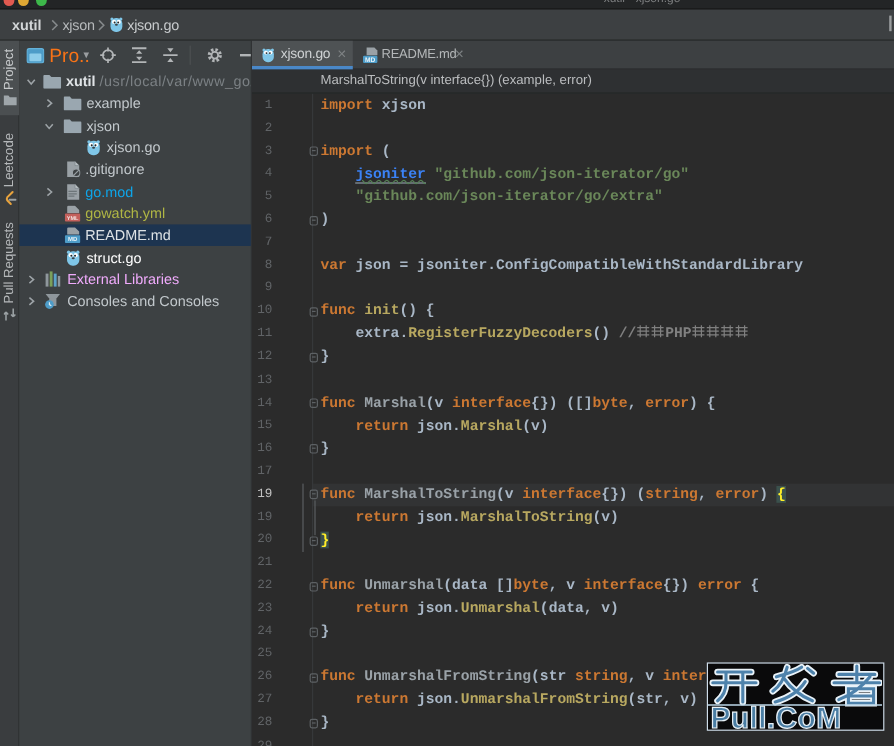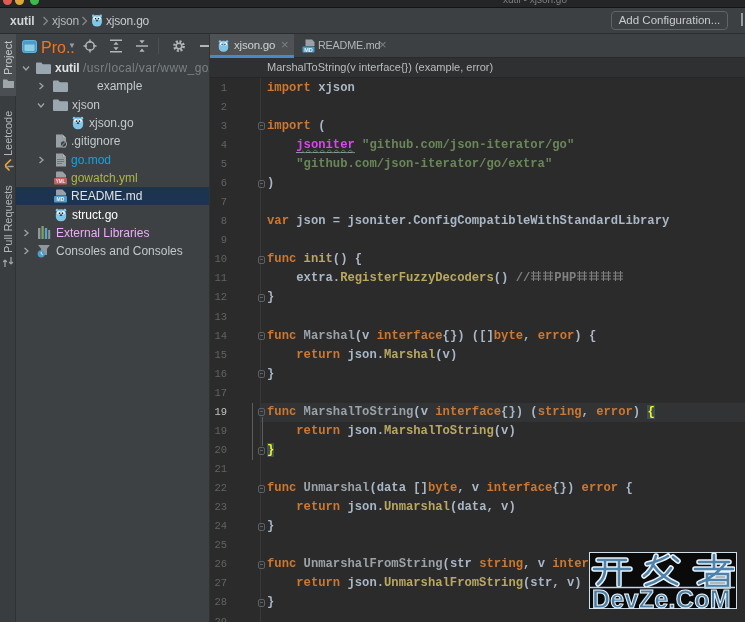--- a/index.html
+++ b/index.html
@@ -2,21 +2,21 @@
 <html><head>
 <meta charset="utf-8">
 <style>
 * { margin:0; padding:0; box-sizing:border-box; }
 html,body { width:745px; height:622px; overflow:hidden; background:#2b2b2b;
   font-family:"Liberation Sans", sans-serif; }
 #app { position:absolute; left:0; top:0; width:745px; height:622px; overflow:hidden; }
 .abs { position:absolute; }
 pre { font-family:"Liberation Mono", monospace; }
 .kw { color:#cc7832; }
-.id { color:#d946ef; }
+.id { color:#3b82f6; }
 .str { color:#6a8759; }
 .call { color:#b8a860; }
 .cmt { color:#808080; }
 .fn { color:#9aa2a8; }
 </style>
 </head>
 <body>
 <div id="app">
 
 <div class="abs" style="left:0;top:0;width:745px;height:7px;background:#232526;overflow:hidden;">
@@ -40,23 +40,20 @@
     <rect x="1" y="2.5" width="12" height="14" rx="5.5" fill="#7fc6e8"></rect>
     <circle cx="2.5" cy="3.5" r="1.6" fill="#7fc6e8"></circle>
         <circle cx="11.5" cy="3.5" r="1.6" fill="#7fc6e8"></circle>
     <circle cx="4.6" cy="6.4" r="2.1" fill="#ffffff"></circle>
         <circle cx="9.4" cy="6.4" r="2.1" fill="#ffffff"></circle>
     <circle cx="5.2" cy="6.9" r="1.0" fill="#22282c"></circle>
         <circle cx="8.8" cy="6.9" r="1.0" fill="#22282c"></circle>
     <ellipse cx="7" cy="9.3" rx="1.5" ry="1.0" fill="#3a4348"></ellipse>
   </svg>
   <span class="abs" style="left:106px;top:6px;font-size:12px;letter-spacing:-0.2px;color:#c7cacc;">xjson.go</span>
-  <div class="abs" style="left:611px;top:2.5px;width:117px;height:19px;border:1px solid #616465;border-radius:4px;">
-    <div style="text-align:center;font-size:11.5px;color:#c9cbcd;line-height:17px;">Add Configuration...</div>
-  </div>
   <div class="abs" style="left:741px;top:5px;width:2px;height:13px;background:#9a9d9e;"></div>
 </div>
 <div class="abs" style="left:0;top:33px;width:745px;height:1px;background:#2b2d2e;"></div>
 
 <div class="abs" style="left:0;top:34px;width:16px;height:588px;background:#3a3d3f;border-right:1px solid #303334;">
   <div class="abs" style="left:0;top:0;width:16px;height:62px;background:#4b4f51;"></div>
   <div class="abs" style="left:2px;top:41px;width:40px;height:13px;transform:rotate(-90deg);transform-origin:0 0;font-size:11px;color:#c6c9cb;white-space:nowrap;">Project</div>
   <svg class="abs" style="left:3px;top:44px;" width="11" height="10" viewBox="0 0 11 10">
     <path d="M0 1.5 L4 1.5 L5.2 3 L11 3 L11 10 L0 10 Z" fill="#9fa6aa"></path>
   </svg>
@@ -109,21 +106,21 @@
           </svg>
           <span style="position:absolute;left:39px;top:2px;white-space:nowrap;"><b style="color:#dfe3e6">xutil</b> <span style="color:#7b8084;letter-spacing:0.4px">/usr/local/var/www_go/xutil</span></span>
         </div>
         <div class="abs" style="left:0px;top:43px;width:194px;height:18px;font-size:12px;color:#c2c8cc;">
           <svg width="8" height="8" viewBox="0 0 8 8" style="position:absolute;left:21px;top:5px;" class="cv" transform="">
             <path d="M2.5 1 L6 4 L2.5 7" stroke="#9da3a7" stroke-width="1.3" fill="none"></path>
           </svg>
           <svg width="15" height="12" viewBox="0 0 15 12" style="position:absolute;left:37px;top:3px;">
             <path d="M0 1.5 a1 1 0 0 1 1-1 H5.2 L6.8 2.2 H14 a1 1 0 0 1 1 1 V11 a1 1 0 0 1 -1 1 H1 a1 1 0 0 1 -1-1 Z" fill="#9aa7b0"></path>
           </svg>
-          <span style="position:absolute;left:56px;top:2px;white-space:nowrap;margin-left:25px;">example</span>
+          <span style="position:absolute;left:56px;top:2px;white-space:nowrap;">example</span>
         </div>
         <div class="abs" style="left:0px;top:62px;width:194px;height:18px;font-size:12px;color:#c2c8cc;">
           <svg width="8" height="8" viewBox="0 0 8 8" style="position:absolute;left:21px;top:5px;" class="cv">
             <path d="M1 2.5 L4 6 L7 2.5" stroke="#9da3a7" stroke-width="1.3" fill="none"></path>
           </svg>
           <svg width="15" height="12" viewBox="0 0 15 12" style="position:absolute;left:37px;top:3px;">
             <path d="M0 1.5 a1 1 0 0 1 1-1 H5.2 L6.8 2.2 H14 a1 1 0 0 1 1 1 V11 a1 1 0 0 1 -1 1 H1 a1 1 0 0 1 -1-1 Z" fill="#9aa7b0"></path>
           </svg>
           <span style="position:absolute;left:56px;top:2px;white-space:nowrap;">xjson</span>
         </div>
@@ -372,15 +369,15 @@
       <path d="M57 11 C64 9 72 7 78 3 M66 3 C64 11 60 19 54 23 M63 12 C68 19 77 27 87 31 M81 15 C76 23 66 29 56 32 M83 4 L88 8"></path>
       <path d="M109 9 H139 M124 2 V15 M105 16 H143 M135 11 C127 21 117 27 109 30 M117 21 H138 V33 H117 Z M117 27 H138"></path>
     </g>
     <g stroke="#4e82ab" stroke-width="2.6" fill="none" stroke-linecap="round">
       <path d="M8 7 H36 M4 16 H40 M15 7 V16 M15 16 C15 23 13 27 8 31 M29 7 V32"></path>
       <path d="M57 11 C64 9 72 7 78 3 M66 3 C64 11 60 19 54 23 M63 12 C68 19 77 27 87 31 M81 15 C76 23 66 29 56 32 M83 4 L88 8"></path>
       <path d="M109 9 H139 M124 2 V15 M105 16 H143 M135 11 C127 21 117 27 109 30 M117 21 H138 V33 H117 Z M117 27 H138"></path>
     </g>
     <line x1="0" y1="34.5" x2="145" y2="34.5" stroke="#bcd7e8" stroke-width="1.3"></line>
   </svg>
-  <div class="abs" style="left:2px;top:32px;width:145px;font-size:25px;font-weight:bold;color:#4a7da3;-webkit-text-stroke:1px #e8f1f7;letter-spacing:0.3px;">DevZe.CoM</div>
+  <div class="abs" style="left:2px;top:32px;width:145px;font-size:25px;font-weight:bold;color:#4a7da3;-webkit-text-stroke:1px #e8f1f7;letter-spacing:0.3px;">Pull.CoM</div>
 </div>
 </div>
 
 </body></html>

